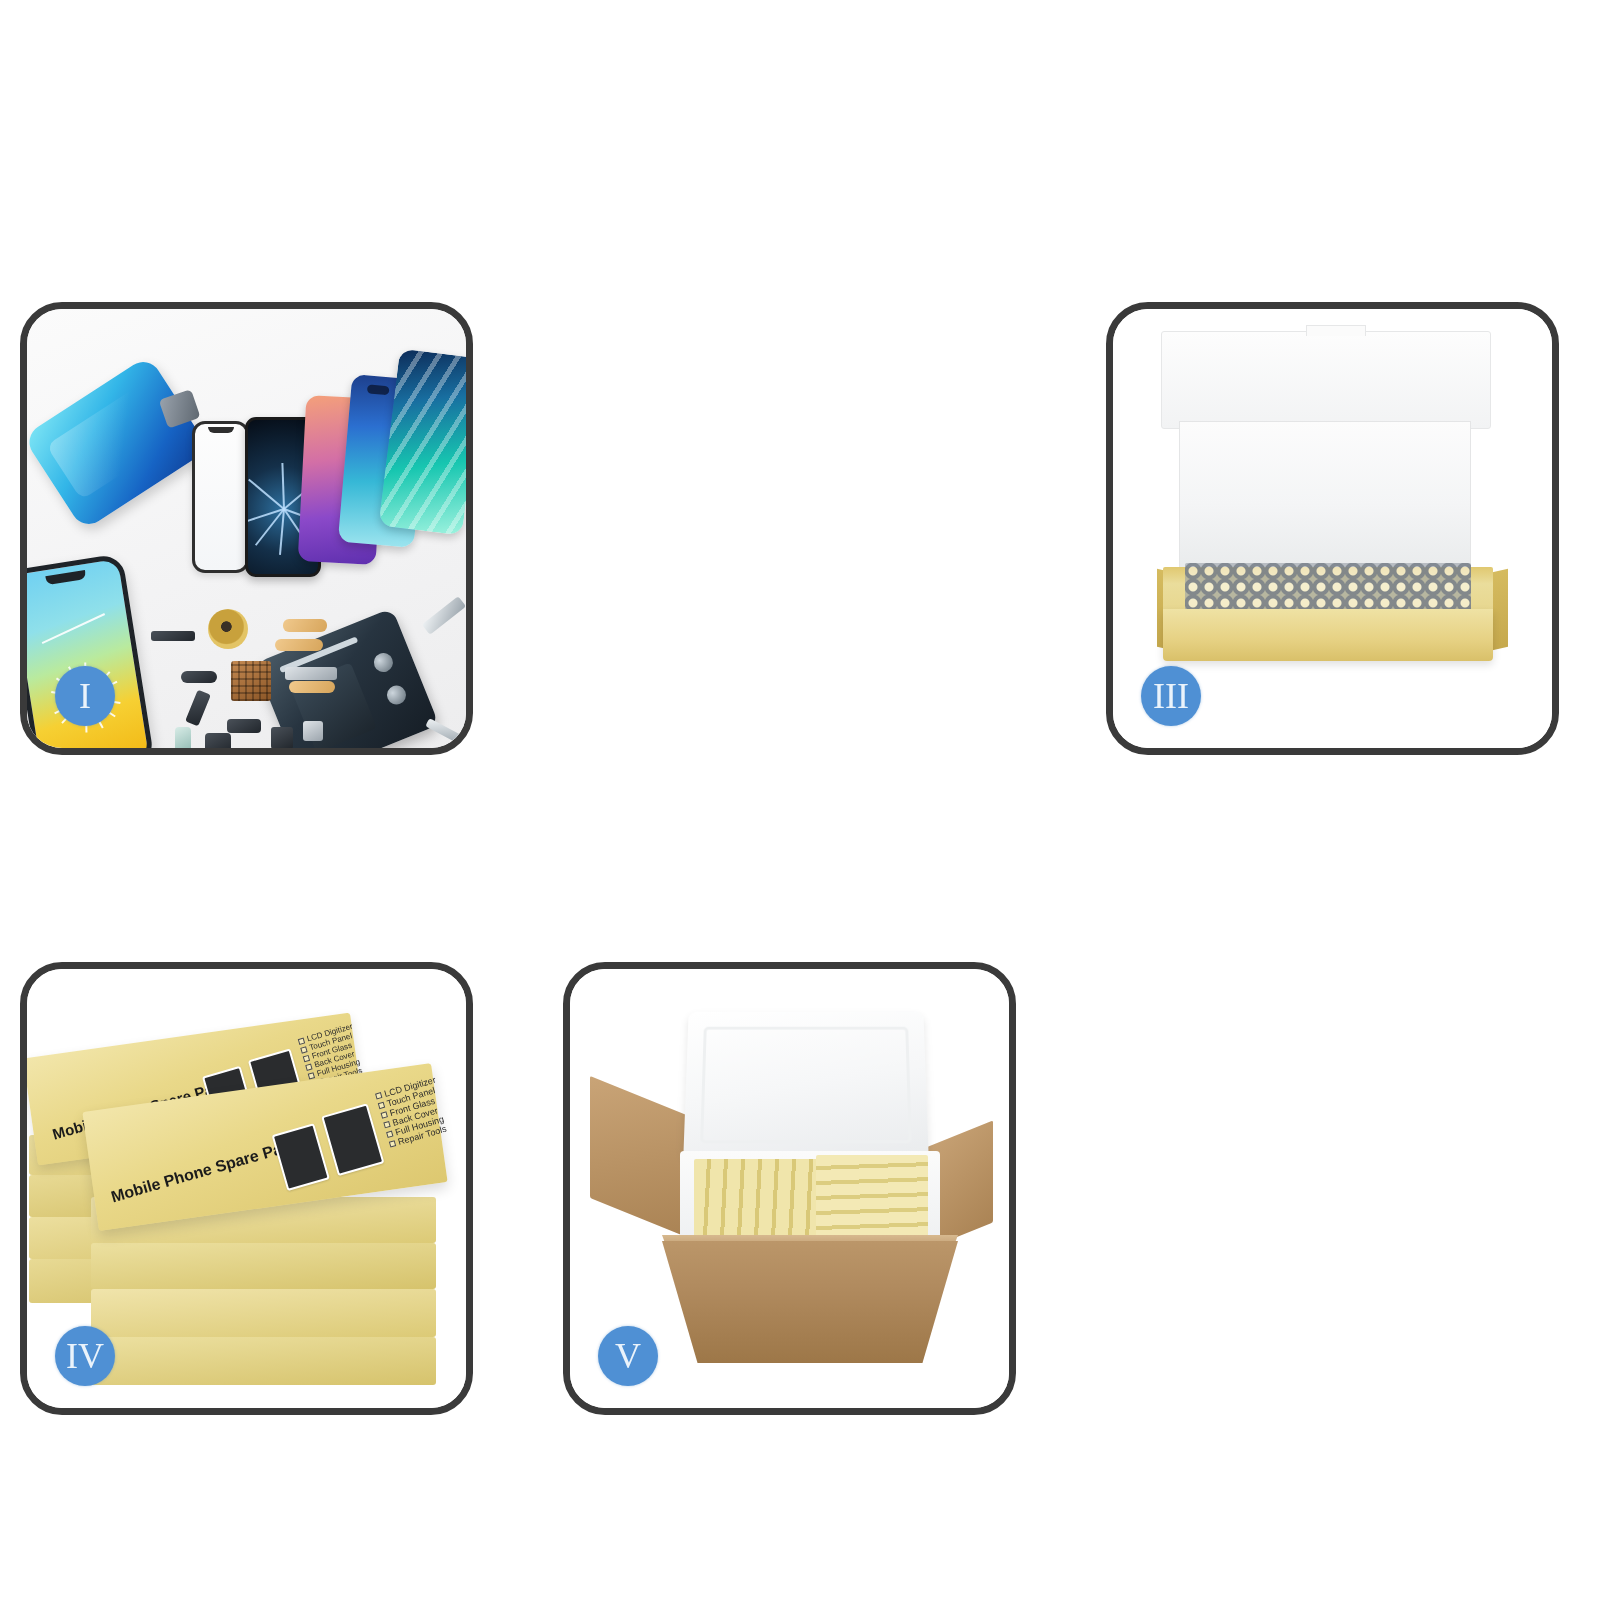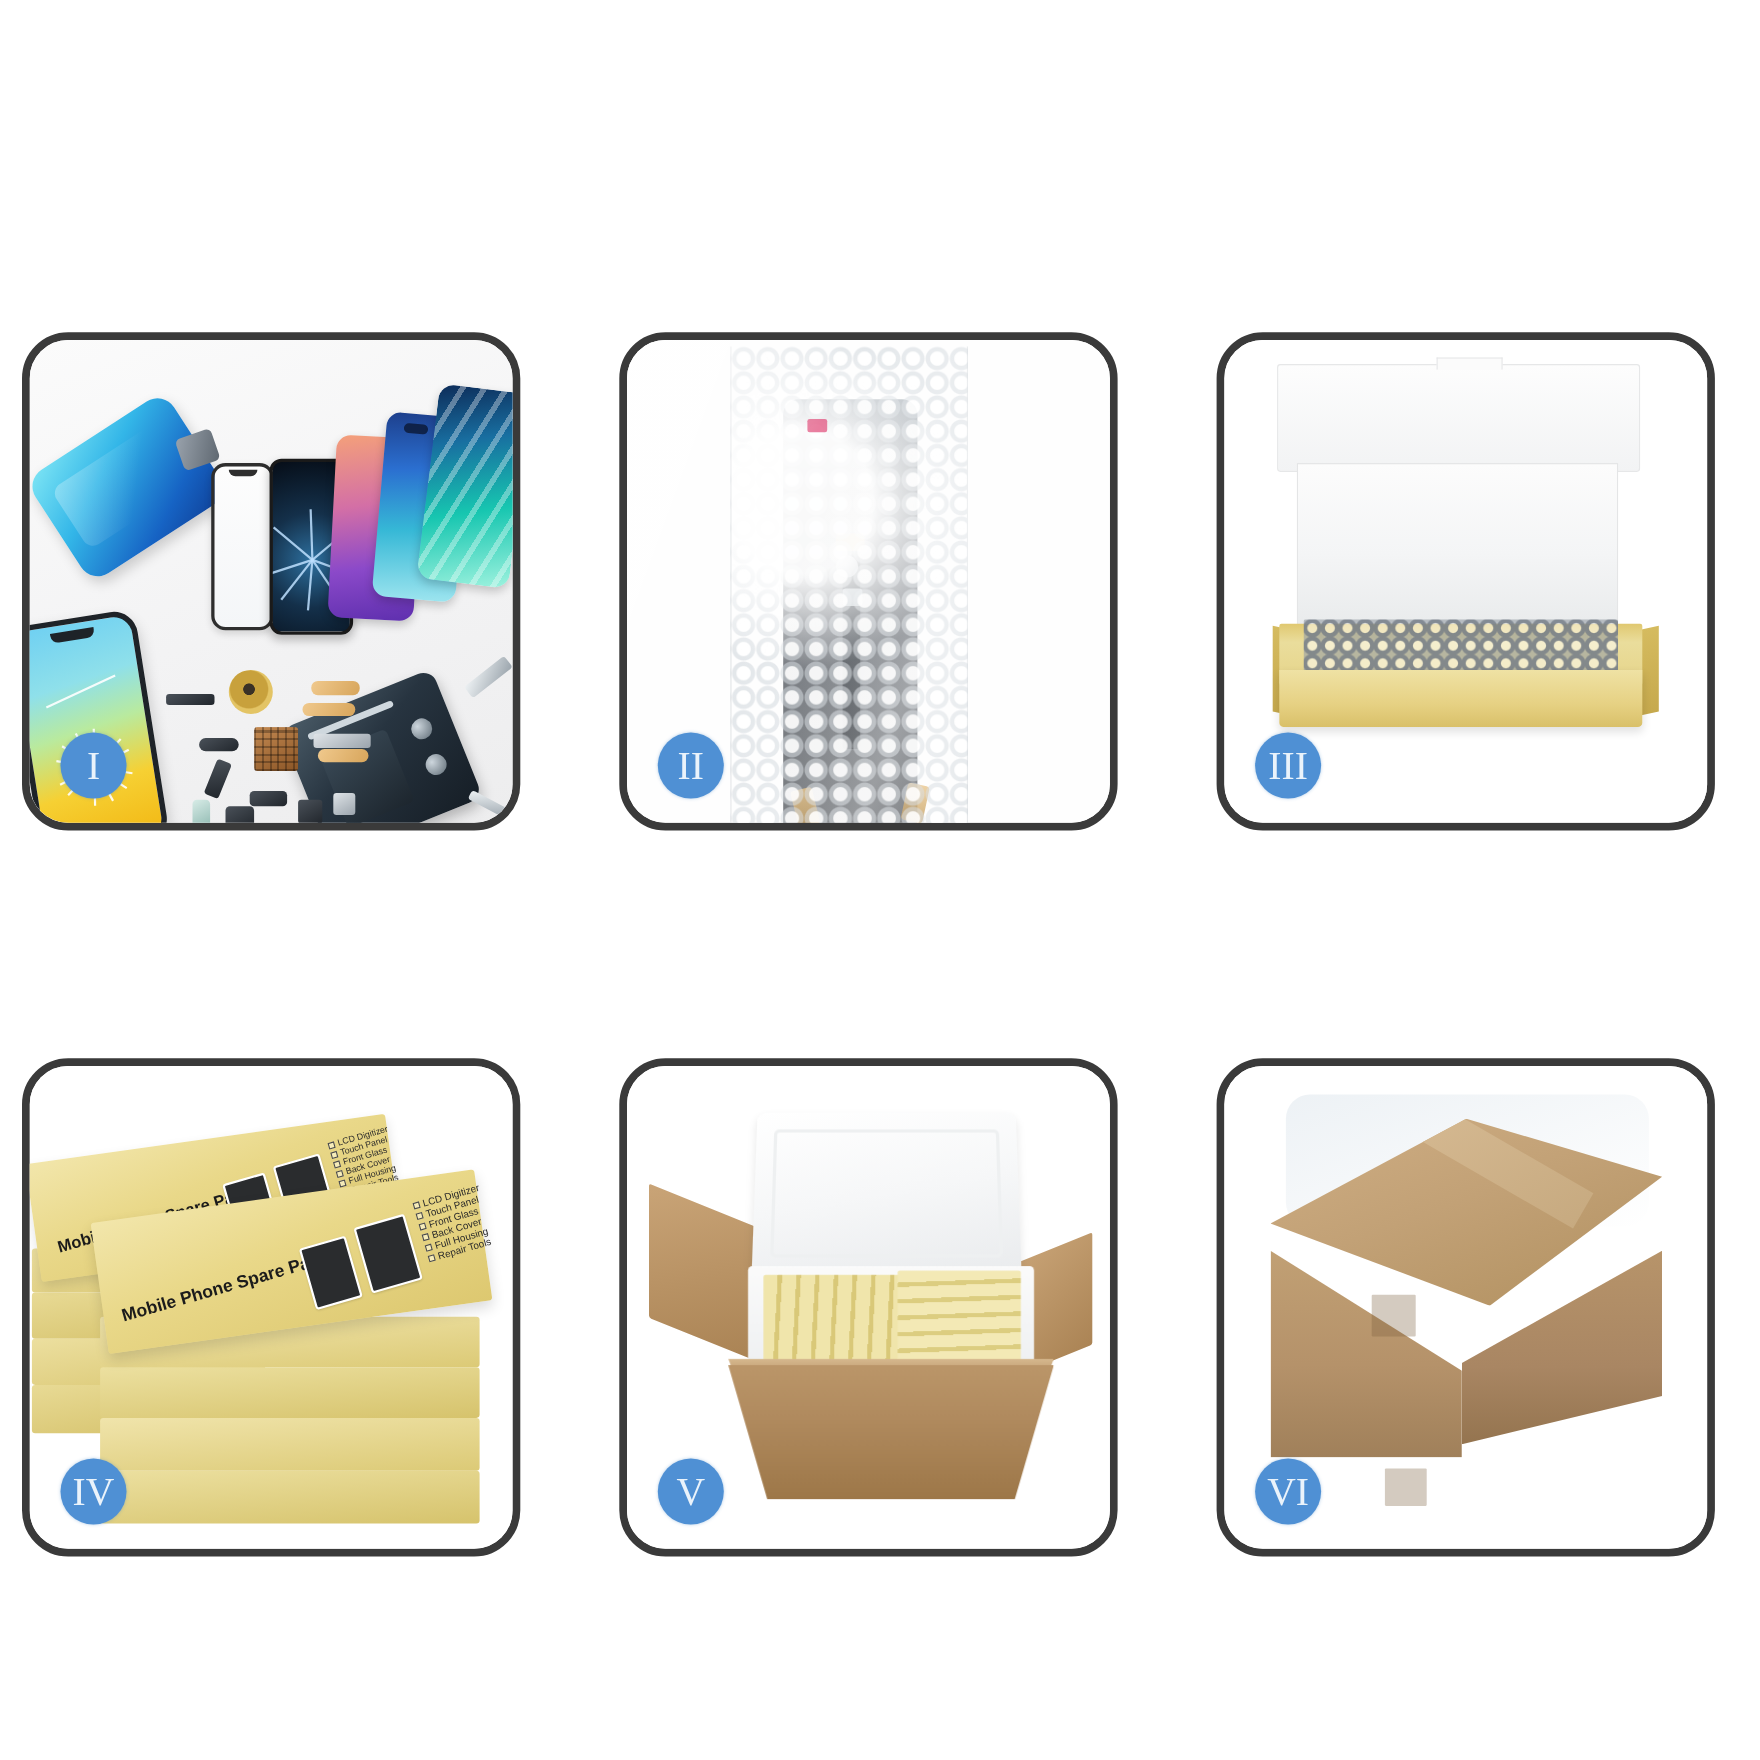--- a/index.html
+++ b/index.html
@@ -308,36 +308,20 @@
         <div class="prt dark" style="left:244px;top:418px;width:22px;height:22px;border-radius:3px;"></div>
         <div class="prt silver" style="left:276px;top:412px;width:20px;height:20px;"></div>
         <div class="prt teal" style="left:148px;top:418px;width:16px;height:26px;border-radius:4px;"></div>
         <div class="prt dark" style="left:178px;top:424px;width:26px;height:20px;border-radius:4px;"></div>
         <div class="prt tool" style="left:394px;top:300px;width:46px;height:13px;transform:rotate(-38deg);"></div>
         <div class="prt tool" style="left:398px;top:418px;width:40px;height:9px;transform:rotate(28deg);"></div>
       </div>
       <div class="badge">I</div>
     </div>
 
-    <div class="panel" style="left:563px; top:302px; width:453px; height:453px;">
-      <div class="inner">
-        <div class="bw-bg"></div>
-        <div class="innerpart"></div>
-        <div class="flexcable"></div>
-        <div class="gold1"></div>
-        <div class="silverdot"></div>
-        <div class="cnx"></div>
-        <div class="goldfoot" style="left:152px;top:408px;transform:rotate(-14deg);"></div>
-        <div class="goldfoot" style="left:252px;top:404px;transform:rotate(12deg);"></div>
-        <div class="bwrap"></div>
-        <div class="pinkmark"></div>
-        <div class="bwgloss"></div>
-      </div>
-      <div class="badge">II</div>
-    </div>
 
     <div class="panel" style="left:1106px; top:302px; width:453px; height:453px;">
       <div class="inner">
         <div class="p3bg"></div>
         <div class="lidflap"></div>
         <div class="foam"></div>
         <div class="bside-l"></div>
         <div class="bside-r"></div>
         <div class="btray"></div>
         <div class="graybubble"></div>
@@ -463,29 +447,15 @@
         <div class="lid-foam"></div>
         <div class="foamtray"></div>
         <div class="goldbars"></div>
         <div class="goldbars2"></div>
         <div class="cartonrim"></div>
         <div class="cartonbody"></div>
       </div>
       <div class="badge">V</div>
     </div>
 
-    <div class="panel" style="left:1106px; top:962px; width:453px; height:453px;">
-      <div class="inner">
-        <div class="p6bg"></div>
-        <div class="shadowedge"></div>
-        <div class="ctop">
-            <div class="tape"></div>
-          </div>
-        <div class="cleft"></div>
-        <div class="cright"></div>
-        <div class="cflapmark" style="left:134px;top:208px;width:40px;height:38px;"></div>
-        <div class="cflapmark" style="left:146px;top:366px;width:38px;height:34px;"></div>
-      </div>
-      <div class="badge">VI</div>
-    </div>
 
   </div>
 </div>
 
 </body></html>

